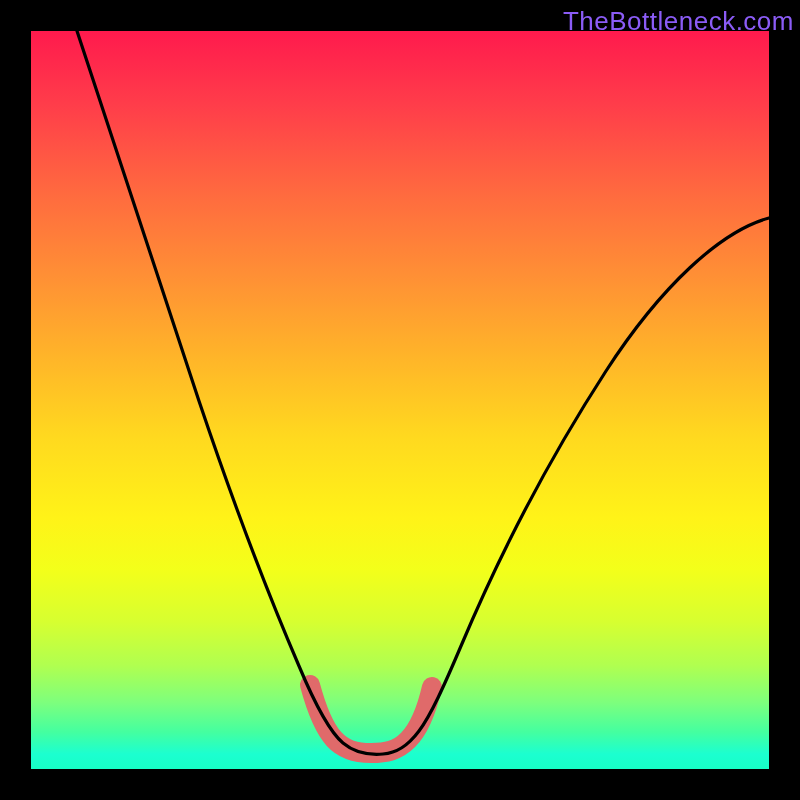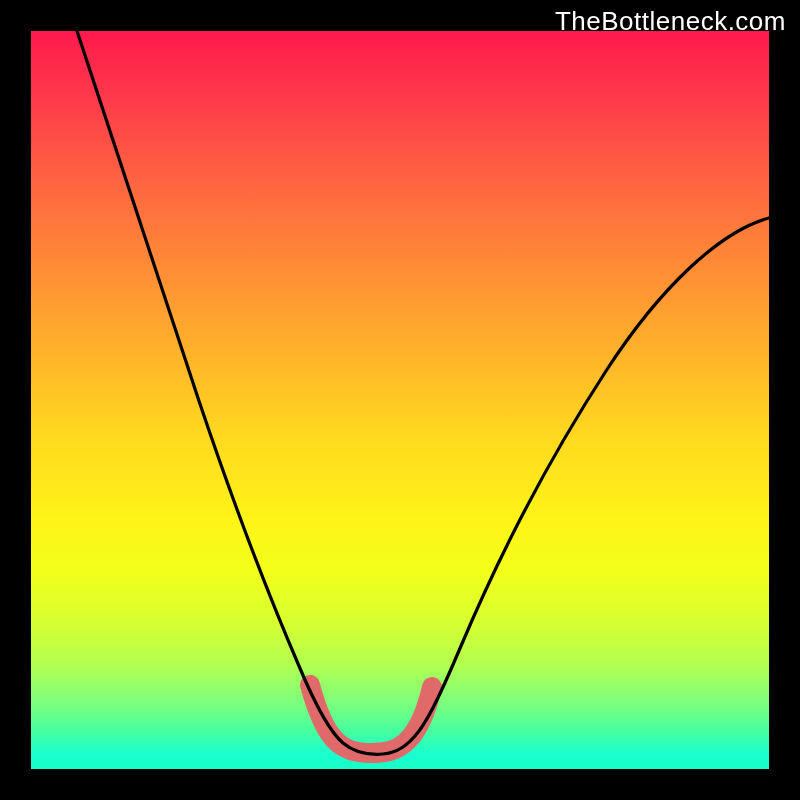--- a/index.html
+++ b/index.html
@@ -13,22 +13,22 @@
   }
   .frame {
     position: relative;
     width: 800px;
     height: 800px;
     background: #000;
   }
   .watermark {
     position: absolute;
     top: 6px;
-    right: 14px;
-    color: #ffffff;
+    right: 6px;
+    color: #8b5cf6;
     font-size: 26px;
     font-weight: 500;
     letter-spacing: 0.5px;
     z-index: 10;
     pointer-events: none;
   }
   .plot-area {
     position: absolute;
     left: 31px;
     top: 31px;

